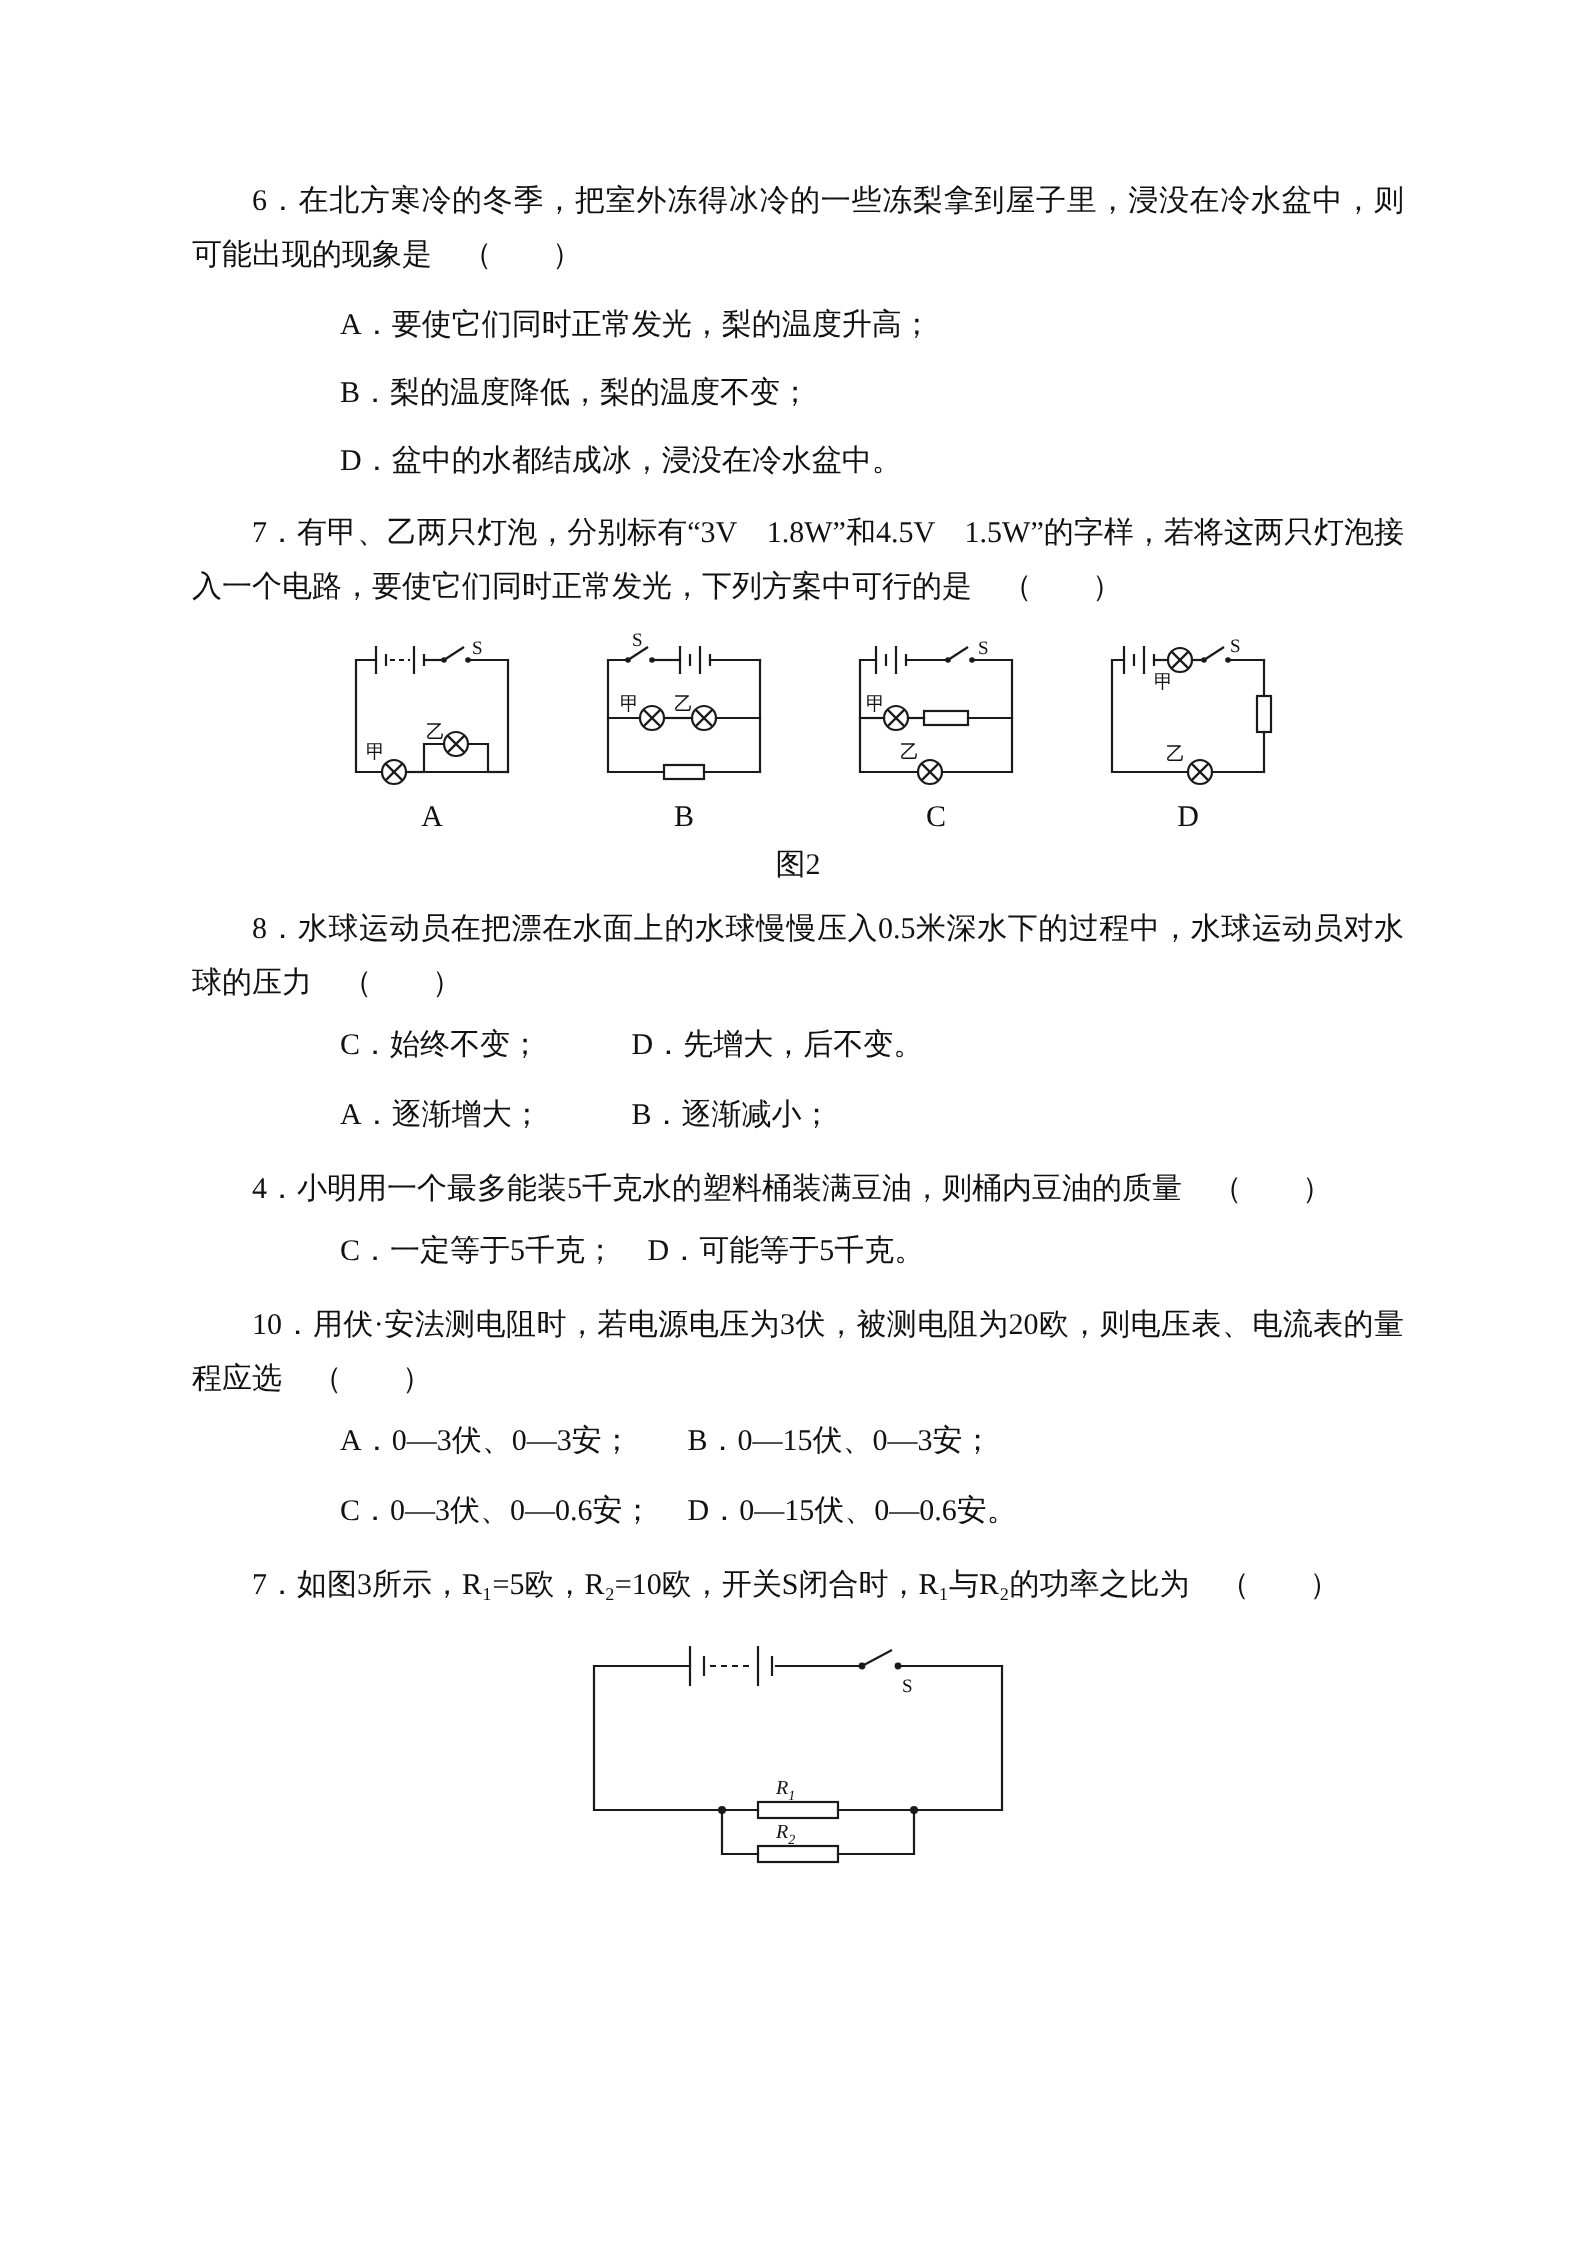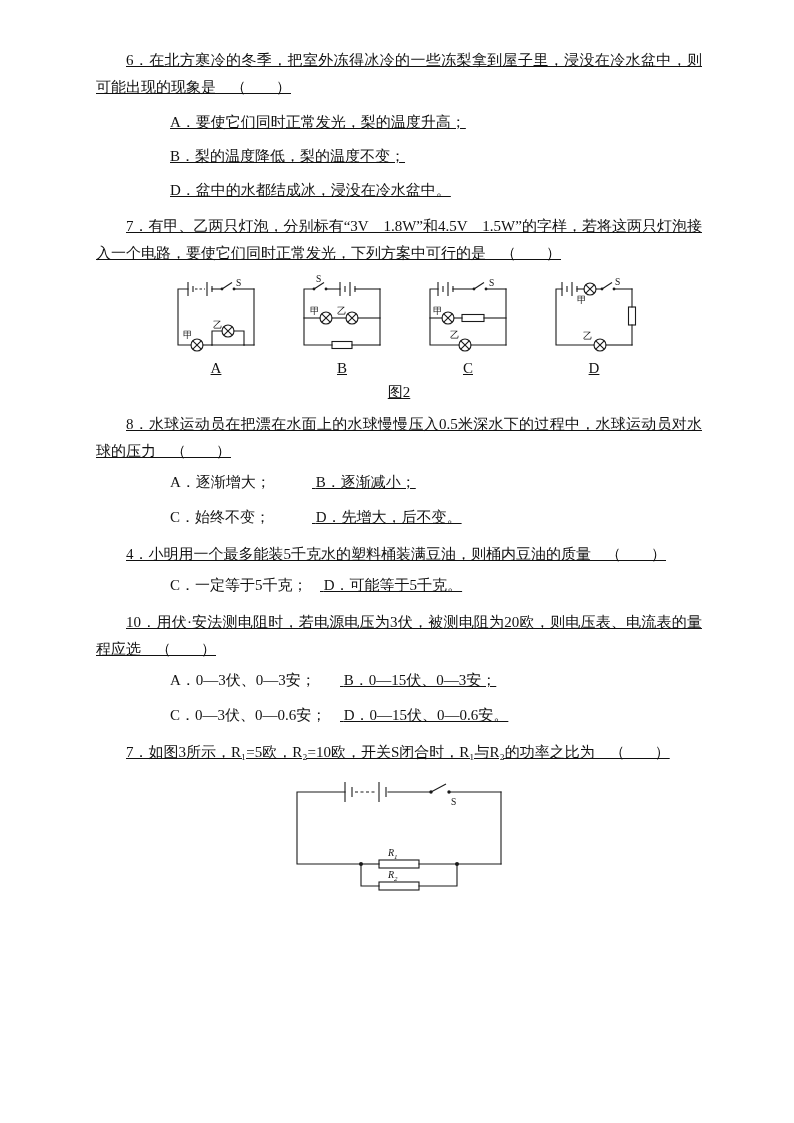--- a/index.html
+++ b/index.html
@@ -1,20 +1,20 @@
 <!DOCTYPE html>
 <html><head>
 <meta charset="utf-8">
 <style>
   html,body{margin:0;padding:0;background:#ffffff;}
   .page{
     width:794px;height:1123px;overflow:hidden;background:#fff;
-    padding:47px 92px 0 96px;box-sizing:border-box;
+    padding:88px 92px 0 96px;box-sizing:border-box;
     font-family:"Liberation Serif","DejaVu Serif","DejaVu Sans",serif;
-    font-size:15px;color:#111;text-decoration:underline;
+    font-size:15px;color:#111;
   }
   .q{margin-bottom:6px;}
   .stem{margin:0;line-height:27px;text-align:justify;text-indent:2em;}
   .opts{margin:4px 0 0 74px;}
   .opt{margin:0;line-height:34px;}
   .rows{margin:0 0 0 74px;}
   .row{margin:0;line-height:35px;white-space:nowrap;}
   .c1{display:inline-block;}
   .w142{width:142px;} .w150{width:150px;} .w170{width:170px;}
   .circuits{display:flex;gap:34px;margin:8px 0 0 74px;}
@@ -223,26 +223,26 @@
       <span>C</span>
       <span>D</span>
     </div>
     <p class="fig-caption">图2</p>
   </section>
 
   <section class="q">
     <p class="stem">8．水球运动员在把漂在水面上的水球慢慢压入0.5米深水下的过程中，水球运动员对水球的压力　（　　）</p>
     <div class="rows">
       <p class="row">
+        <span class="c1 w142">C．始终不变；</span>
+        <span>D．先增大，后不变。</span>
+      </p>
+      <p class="row">
         <span class="c1 w142">A．逐渐增大；</span>
         <span>B．逐渐减小；</span>
-      </p>
-      <p class="row">
-        <span class="c1 w142">C．始终不变；</span>
-        <span>D．先增大，后不变。</span>
       </p>
     </div>
   </section>
 
   <section class="q">
     <p class="stem">4．小明用一个最多能装5千克水的塑料桶装满豆油，则桶内豆油的质量　（　　）</p>
     <div class="rows">
       <p class="row">
         <span class="c1 w150">C．一定等于5千克；</span>
         <span>D．可能等于5千克。</span>

